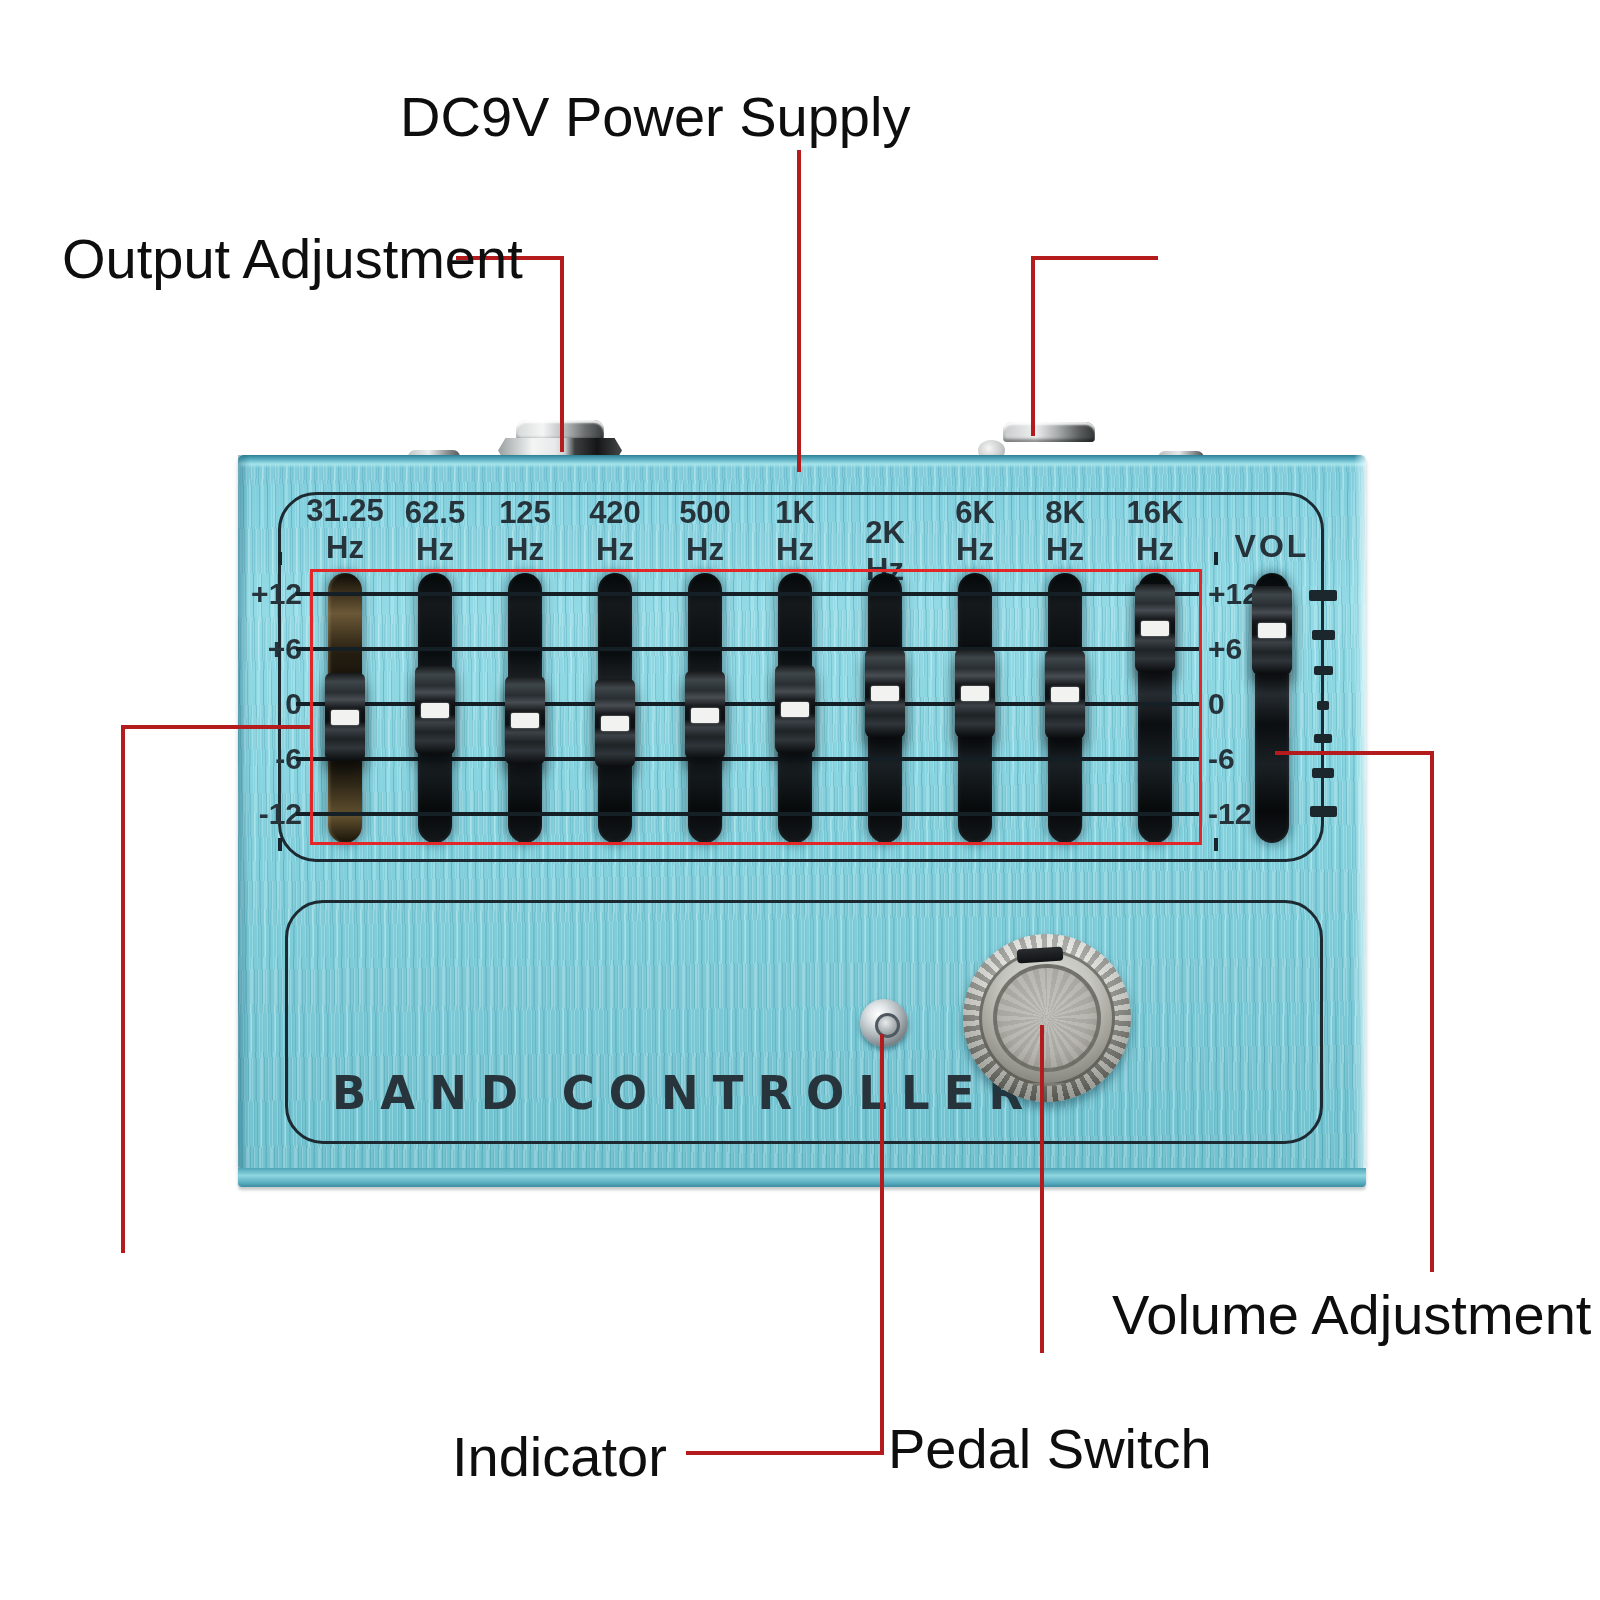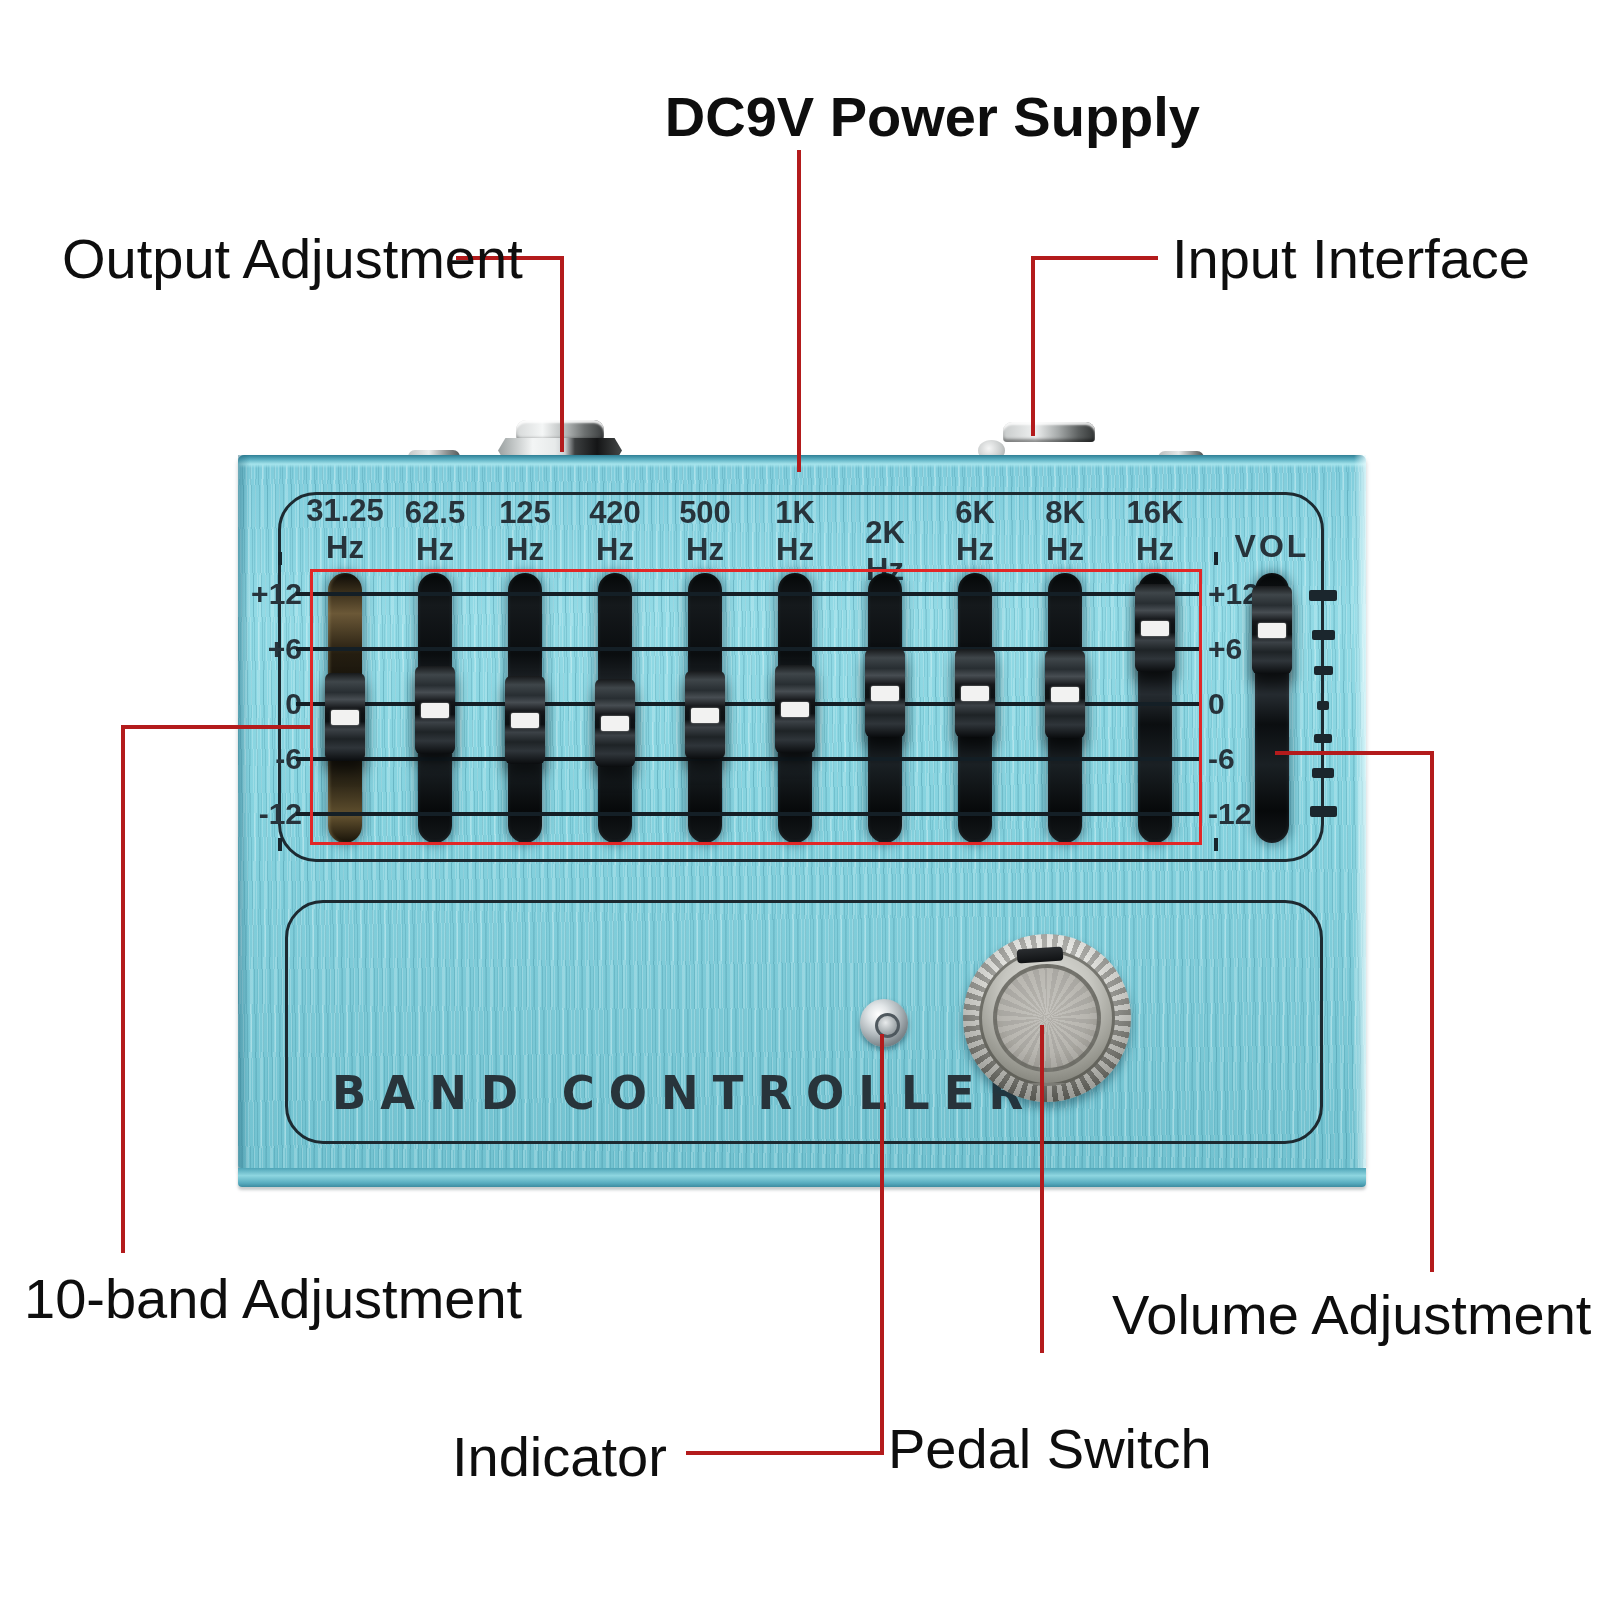--- a/index.html
+++ b/index.html
@@ -122,24 +122,22 @@
       radial-gradient(circle at 48% 42%,#c2c0ba 0%,#b4b2ac 55%,#9d9b94 85%,#8a8881 100%);
     border:4px solid rgba(95,95,88,.75);box-sizing:border-box;}
   #fsw-notch{position:absolute;left:1017px;top:948px;width:46px;height:14px;border-radius:4px;z-index:25;
     background:linear-gradient(180deg,#2a2d30,#101214);transform:rotate(-4deg);}
 </style>
 </head>
 <body>
 
 <div id="stage">
 
-  <div class="ann" style="left:400px;top:84px;width:800px;text-align:right;font-weight:bold;">DC9V Power Supply</div>
+  <div class="ann" style="left:400px;top:84px;width:800px;text-align:left;">DC9V Power Supply</div>
   <div class="ann" style="left:62px;top:226px;">Output Adjustment</div>
-  <div class="ann" style="left:1172px;top:226px;">Input Interface</div>
-  <div class="ann" style="left:24px;top:1266px;">10-band Adjustment</div>
   <div class="ann" style="left:452px;top:1424px;">Indicator</div>
   <div class="ann" style="left:1112px;top:1282px;">Volume Adjustment</div>
   <div class="ann" style="left:888px;top:1416px;">Pedal Switch</div>
 
   <div class="rline" style="left:797px;top:150px;width:4px;height:322px;"></div>
   <div class="rline" style="left:456px;top:256px;width:108px;height:4px;"></div>
   <div class="rline" style="left:560px;top:256px;width:4px;height:196px;"></div>
   <div class="rline" style="left:1031px;top:256px;width:127px;height:4px;"></div>
   <div class="rline" style="left:1031px;top:256px;width:4px;height:180px;"></div>
   <div class="rline" style="left:121px;top:725px;width:189px;height:4px;"></div>

